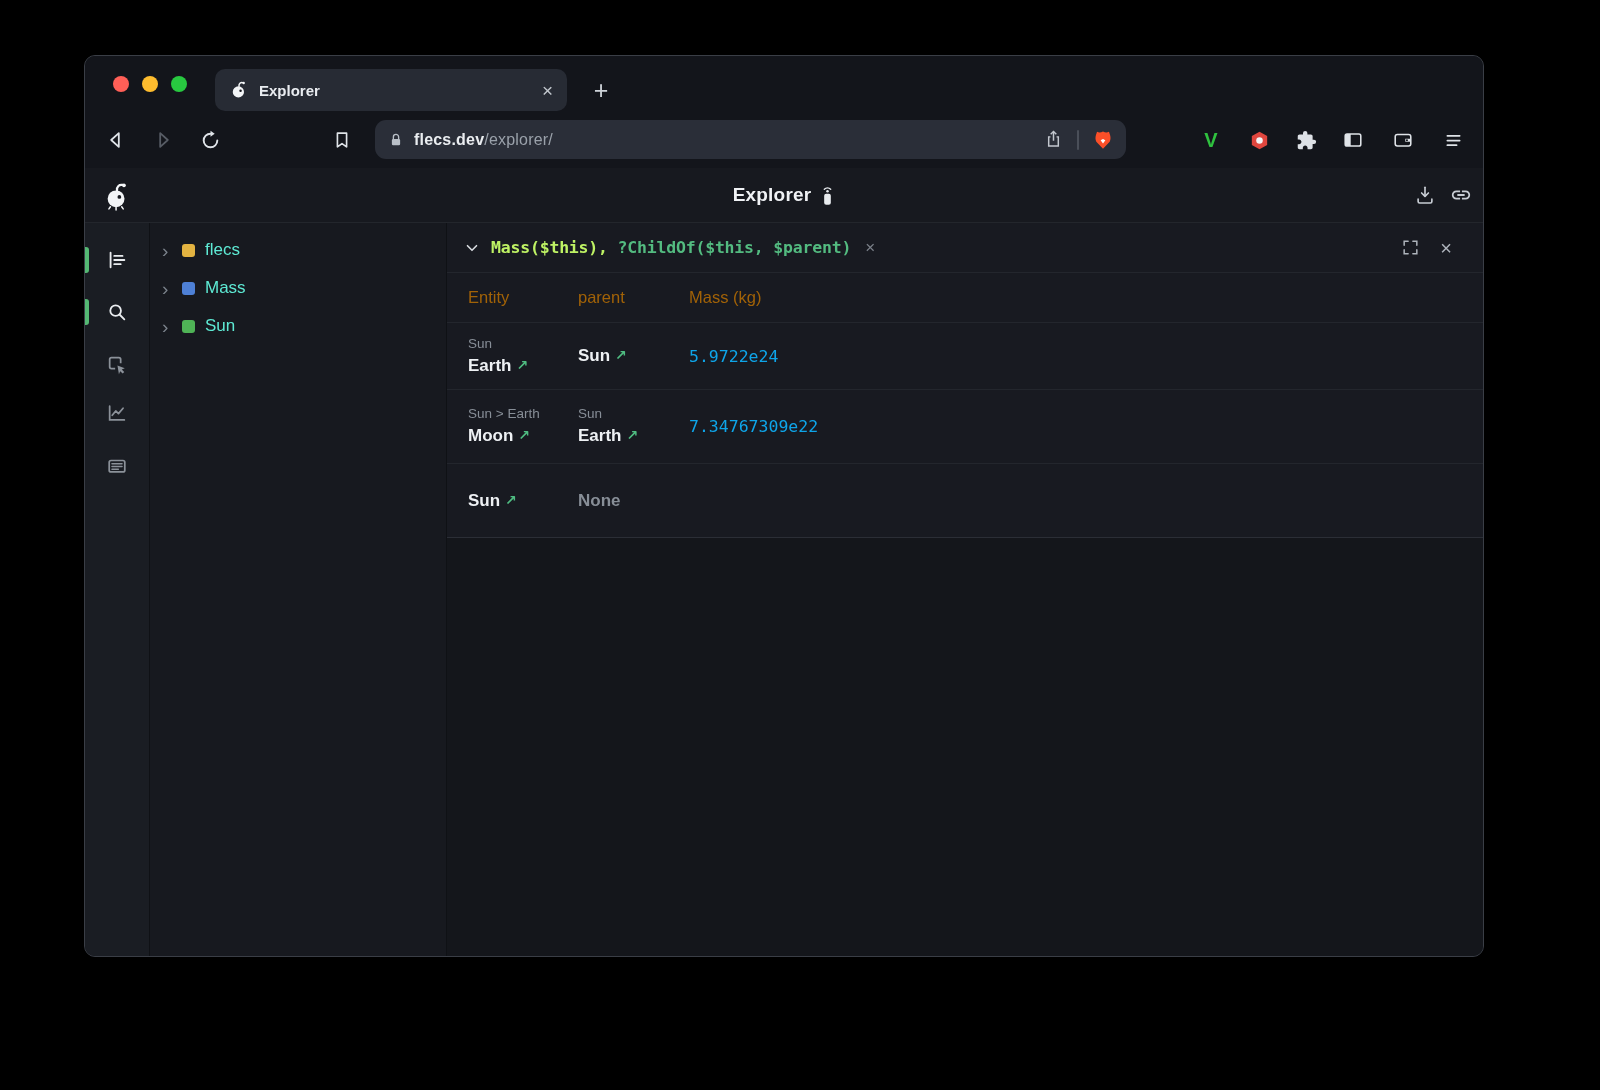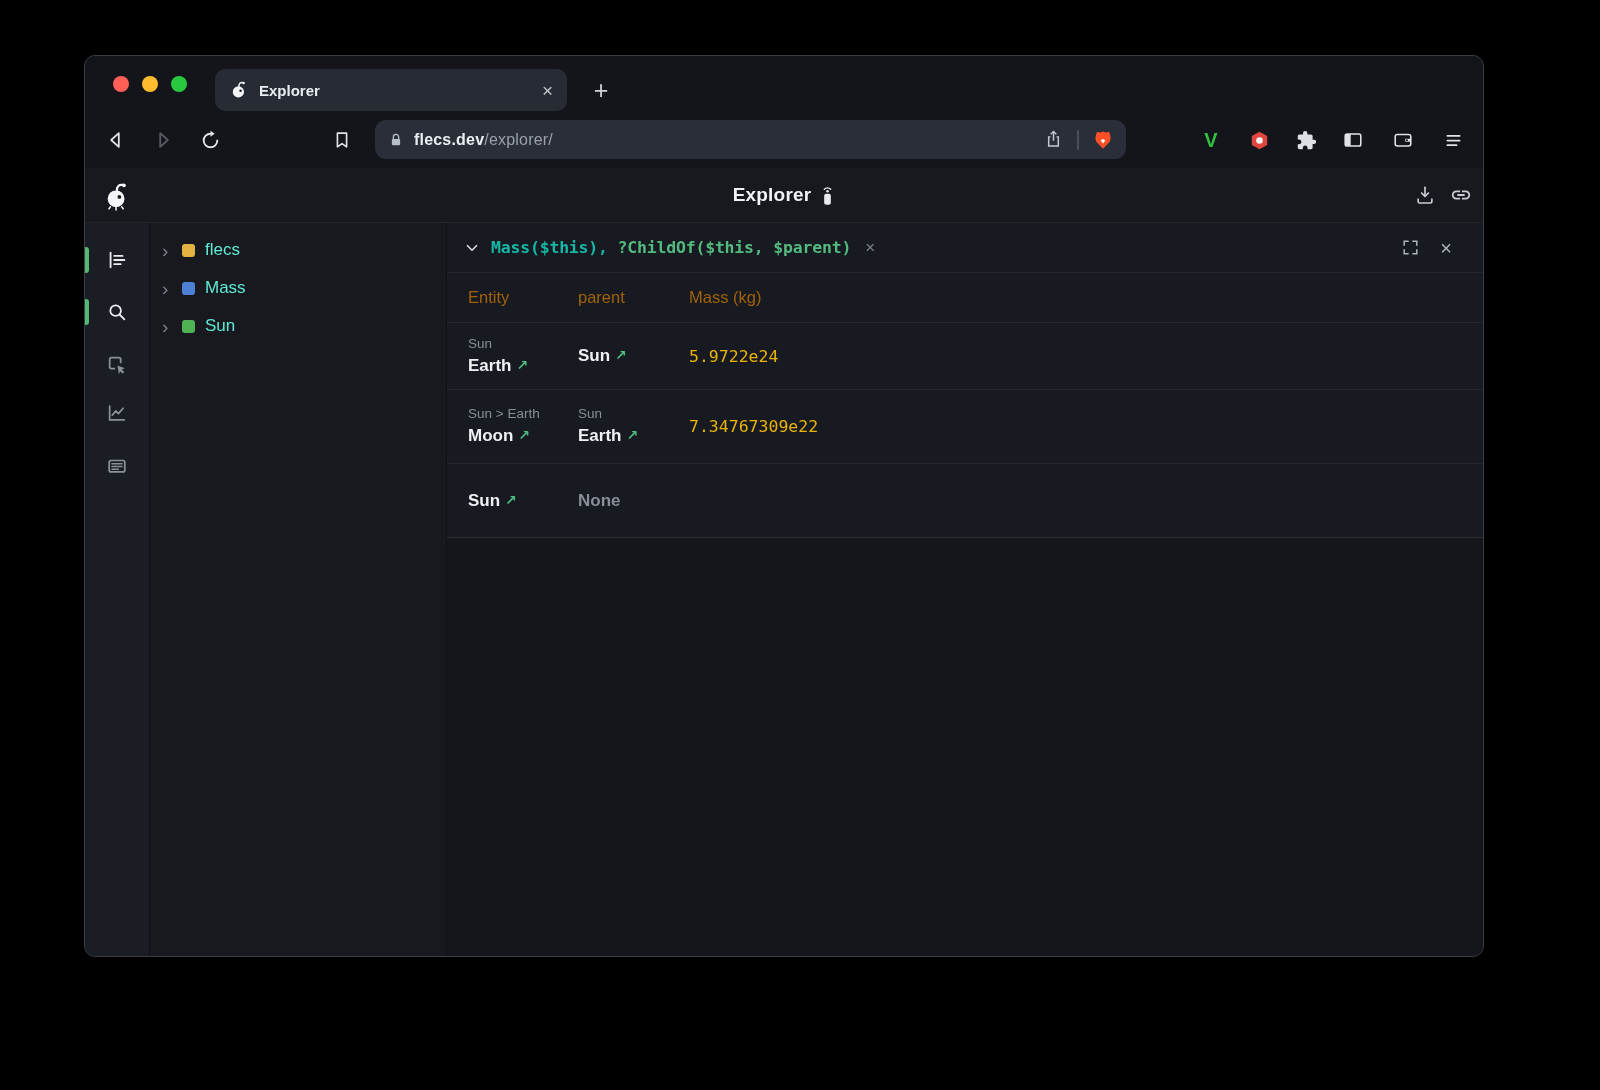--- a/index.html
+++ b/index.html
@@ -59,41 +59,41 @@
   .tree-chevron { color:#7b828b; font-size:19px; line-height:1; width:14px; }
   .tree-square { width:13px; height:13px; border-radius:3px; margin:0 10px 0 6px; }
   .tree-label { color:#5eead4; font-size:17px; }
 
   .main-panel { flex:1; background:#14161b; border-left:1px solid #0f1115; }
   .query-section { background:#181a21; border-bottom:1px solid #2b2e36; }
 
   .query-bar { height:50px; display:flex; align-items:center; padding:0 16px; border-bottom:1px solid #23262d; }
   .query-text { margin-left:10px; font-family:"DejaVu Sans Mono","Liberation Mono",monospace;
     font-size:16.5px; font-weight:700; letter-spacing:-0.2px; }
-  .q-plain { color:#14b8a6; }
+  .q-plain { color:#bef264; }
   .q-opt { color:#53bb80; }
   .q-clear { margin-left:14px; color:#7b818a; font-size:17px; line-height:1; }
   .q-win { margin-left:auto; display:flex; align-items:center; gap:14px; padding-right:10px; }
   .q-winbtn { width:22px; height:22px; display:flex; align-items:center; justify-content:center; color:#aeb4bc; }
   .q-close { font-size:20px; line-height:1; }
 
   .thead { height:50px; display:flex; align-items:center; border-bottom:1px solid #23262d;
     color:#a16207; font-size:16.5px; }
   .col1 { width:131px; padding-left:21px; flex:none; }
   .col2 { width:111px; flex:none; }
   .col3 { flex:1; }
 
   .trow { display:flex; align-items:center; border-bottom:1px solid #23262d; }
   .trow:last-child { border-bottom:none; }
   .r1{height:67px} .r2{height:74px} .r3{height:73px}
   .cell-path { font-size:13.5px; color:#878e97; line-height:19px; }
   .cell-name { font-size:17px; font-weight:700; color:#eef1f4; line-height:25px; }
   .arrow { color:#4fbd82; font-size:14px; font-weight:700; margin-left:5px; position:relative; top:-1px; }
   .muted { font-size:17px; color:#878e97; font-weight:700; }
-  .mass { font-family:"DejaVu Sans Mono","Liberation Mono",monospace; font-size:16.5px; color:#eab308; }
+  .mass { font-family:"DejaVu Sans Mono","Liberation Mono",monospace; font-size:16.5px; color:#0ea5e9; }
 
   svg { display:block; }
 </style>
 </head>
 <body>
 
 <div class="window">
 
   <div class="tabstrip">
     <div class="traffic">

